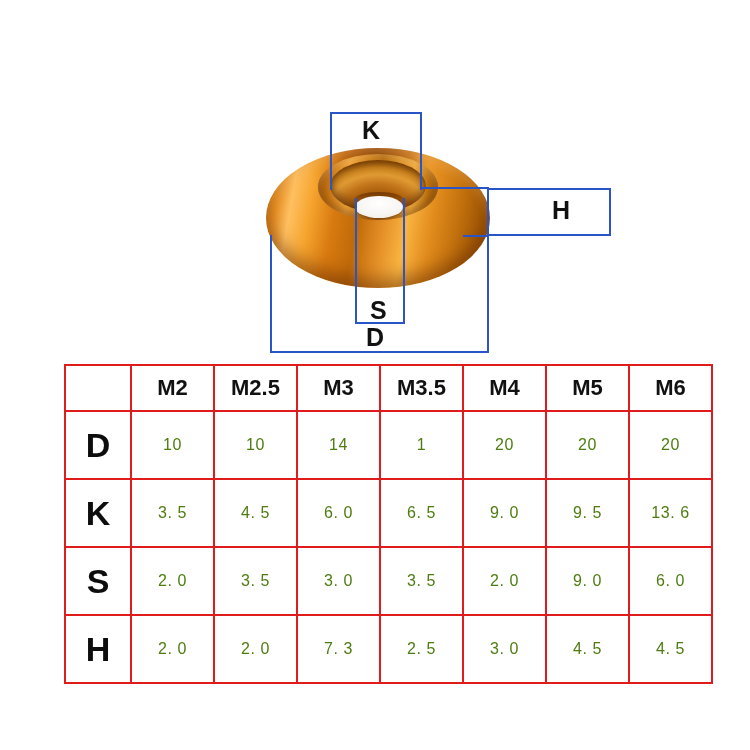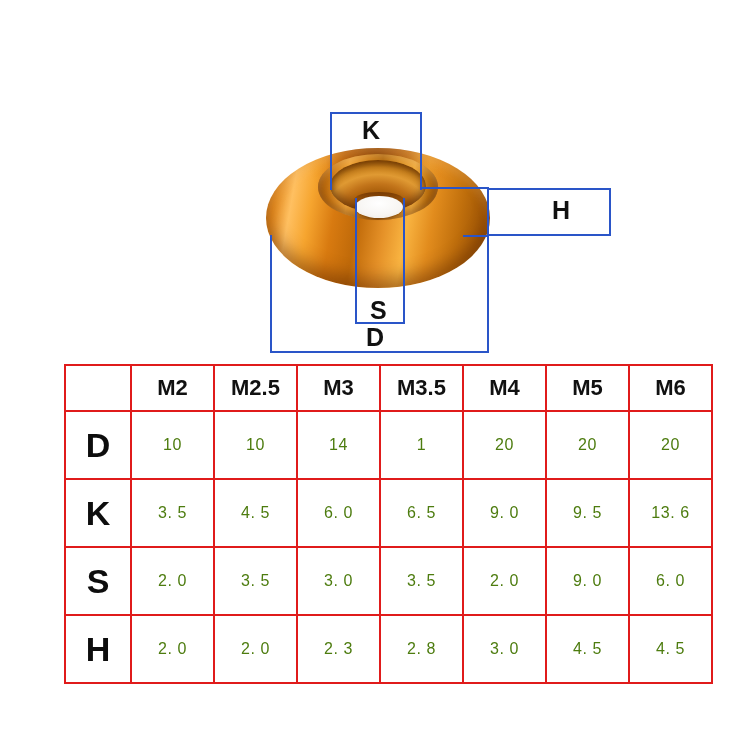--- a/index.html
+++ b/index.html
@@ -359,20 +359,20 @@
         <td class="data-cell col-data">3. 0</td>
         <td class="data-cell col-data">3. 5</td>
         <td class="data-cell col-data">2. 0</td>
         <td class="data-cell col-data">9. 0</td>
         <td class="data-cell col-data">6. 0</td>
       </tr>
       <tr>
         <td class="row-label col-label">H</td>
         <td class="data-cell col-data">2. 0</td>
         <td class="data-cell col-data">2. 0</td>
-        <td class="data-cell col-data">2. 3</td>
-        <td class="data-cell col-data">2. 8</td>
+        <td class="data-cell col-data">7. 3</td>
+        <td class="data-cell col-data">2. 5</td>
         <td class="data-cell col-data">3. 0</td>
         <td class="data-cell col-data">4. 5</td>
         <td class="data-cell col-data">4. 5</td>
       </tr>
     </tbody>
 </table>
 
 </body></html>

